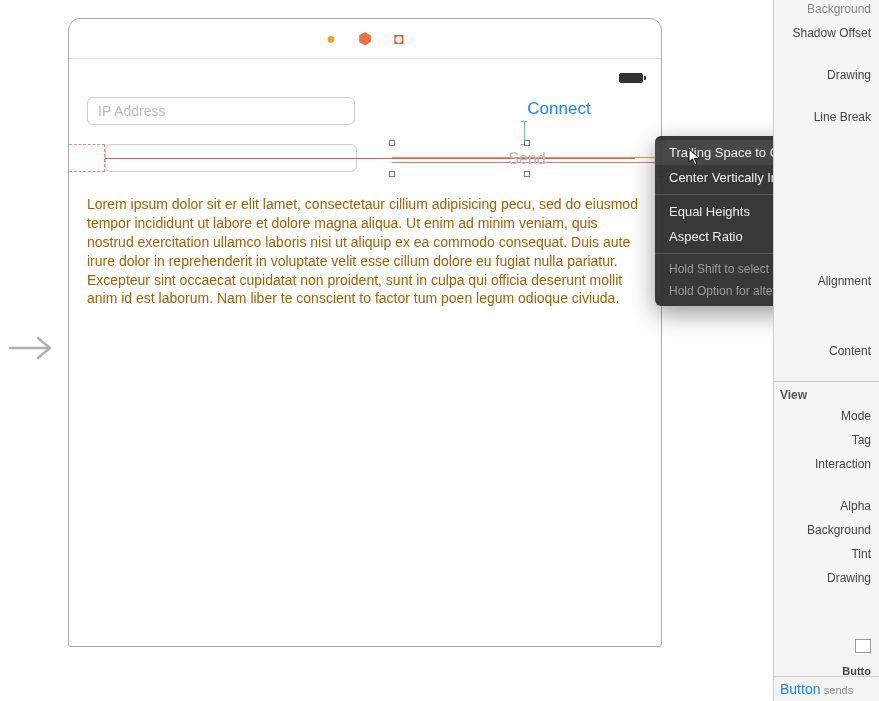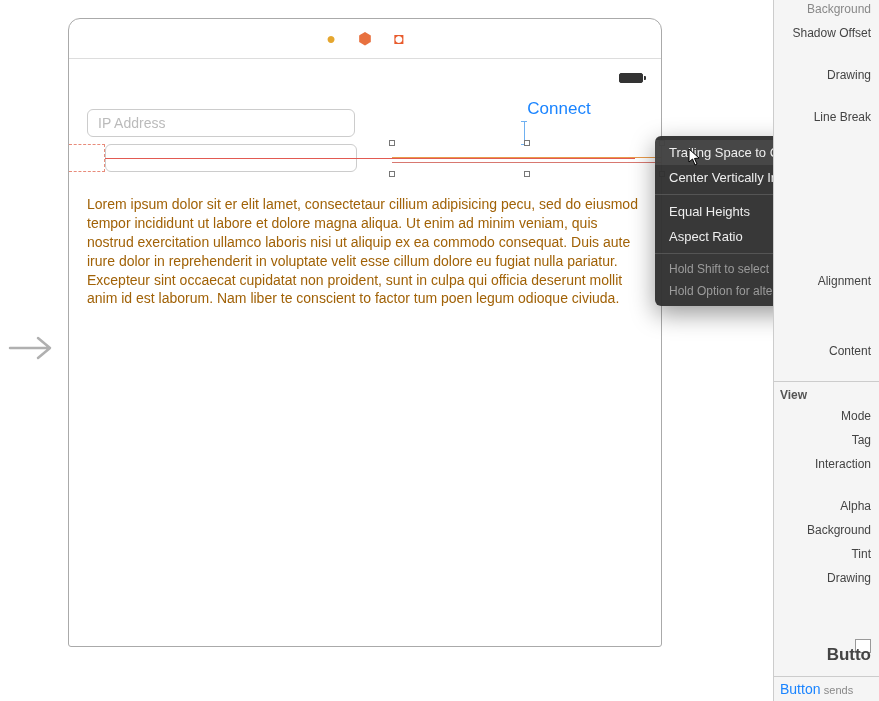--- a/index.html
+++ b/index.html
@@ -62,21 +62,21 @@
       top: 2px;
       width: 2px;
       height: 4px;
       background: #333;
       border-radius: 0 1px 1px 0;
     }
 
     .ip-field {
       position: absolute;
       left: 18px;
-      top: 90px;
+      top: 78px;
       width: 268px;
       height: 28px;
       border: 1px solid #ccc;
       border-radius: 6px;
       padding: 0 10px;
       font-size: 14px;
       color: #bbb;
       background: #fff;
       display: flex;
       align-items: center;
@@ -294,24 +294,24 @@
       color: #1a84ff;
       font-size: 14px;
       margin-top: 26px;
     }
     .bottom-label .btn-sub {
       color: #888;
       font-size: 11px;
     }
     .bottom-header {
       position: absolute;
-      bottom: 36px;
+      bottom: 24px;
       right: 8px;
       font-weight: 600;
-      font-size: 17px;
+      font-size: 11px;
       color: #444;
     }
     .cursor {
       position: absolute;
       left: 688px;
       top: 148px;
       z-index: 20;
       pointer-events: none;
     }
     .cursor svg { width: 14px; height: 18px; }
@@ -344,20 +344,21 @@
   <div class="dashed-sel"></div>
   <div class="send-field"></div>
 
   <div class="red-line"></div>
 
   <div class="send-container">
     <div class="send-orange-lines">
       <div class="line-a"></div>
       <div class="line-b"></div>
     </div>
+    <div class="send-label">Send</div>
     <div class="sel-handle h-tl"></div>
     <div class="sel-handle h-tm"></div>
     <div class="sel-handle h-tr"></div>
     <div class="sel-handle h-bl"></div>
     <div class="sel-handle h-bm"></div>
     <div class="sel-handle h-br"></div>
   </div>
 
   <div class="lorem">Lorem ipsum dolor sit er elit lamet, consectetaur cillium adipisicing pecu, sed do eiusmod tempor incididunt ut labore et dolore magna aliqua. Ut enim ad minim veniam, quis nostrud exercitation ullamco laboris nisi ut aliquip ex ea commodo consequat. Duis aute irure dolor in reprehenderit in voluptate velit esse cillum dolore eu fugiat nulla pariatur. Excepteur sint occaecat cupidatat non proident, sunt in culpa qui officia deserunt mollit anim id est laborum. Nam liber te conscient to factor tum poen legum odioque civiuda.</div>
 </div>

